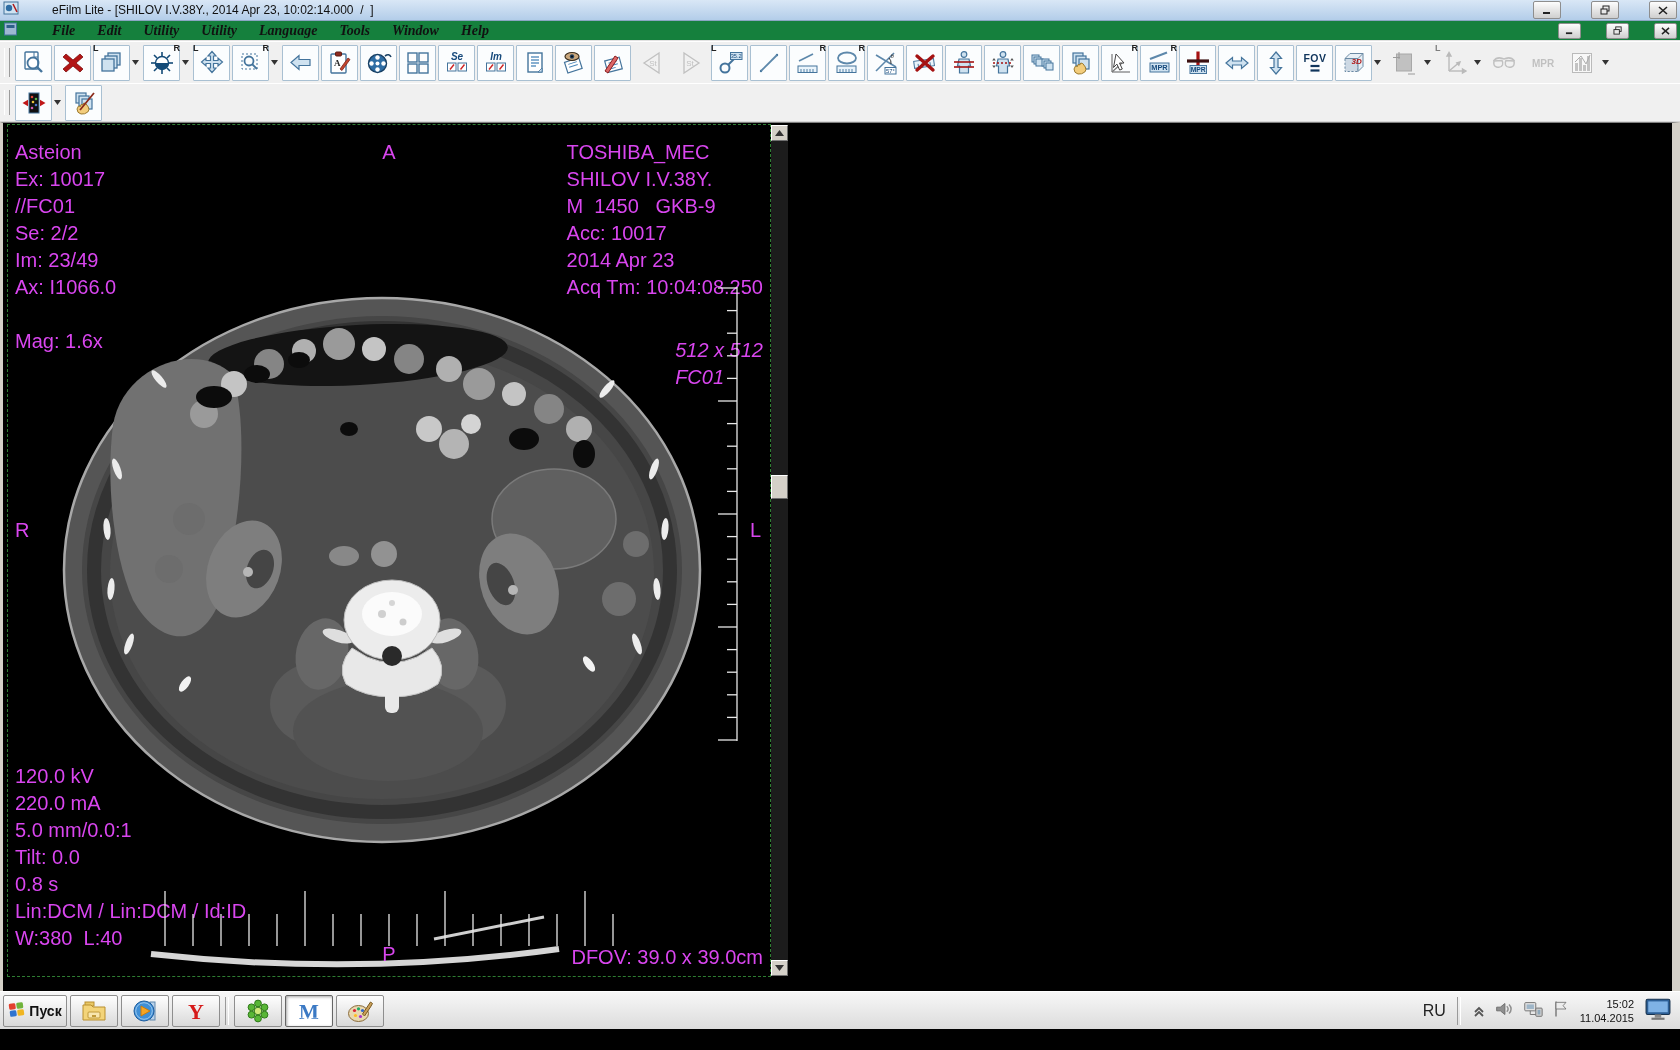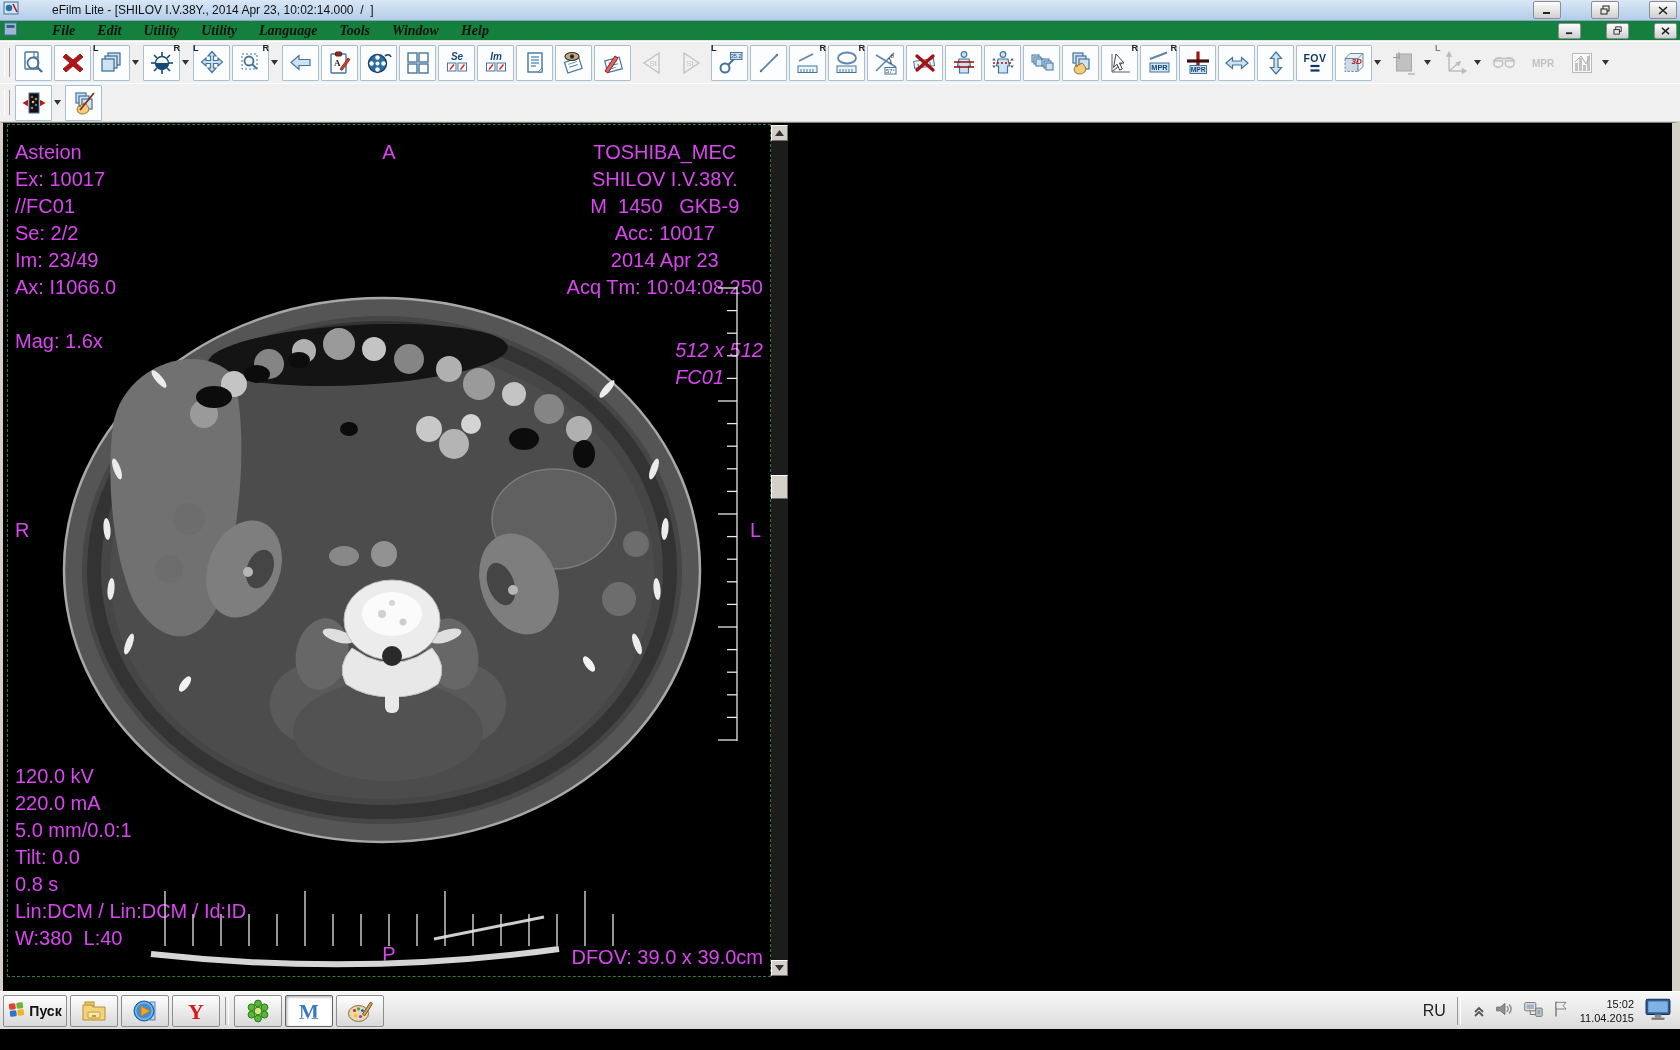--- a/index.html
+++ b/index.html
@@ -33,21 +33,21 @@
   
   .client{position:relative;height:869px;background:#000;border-top:1px solid #7f7f7f;
           border-left:3px solid #d4d0c8;border-right:8px solid #d4d0c8;box-sizing:border-box;}
   .viewport{position:absolute;left:5px;top:2px;width:762px;height:851px;background:#000;
             outline:1px dashed #2e7d32;}
   .viewport svg.ct{position:absolute;left:0;top:0;}
   .ovl{position:absolute;color:#d946ef;font-size:20px;line-height:27px;white-space:pre;}
   .ovl div{min-height:27px;}
   .ovl.tl{left:7px;top:14px;}
   .ovl.tc{left:0;right:0;top:14px;text-align:center;}
-  .ovl.tr{right:7px;top:14px;text-align:center;}
+  .ovl.tr{right:7px;top:14px;text-align:left;}
   .ovl.mr{right:7px;top:212px;text-align:left;font-style:italic;}
   .ovl.ol{left:7px;top:392px;}
   .ovl.or{right:9px;top:392px;}
   .ovl.bl{left:7px;bottom:24px;}
   .ovl.bc{left:0;right:0;bottom:8px;text-align:center;}
   .ovl.br{right:7px;bottom:5px;text-align:right;}
   #vruler{position:absolute;right:32px;top:162px;}
   #hruler{position:absolute;left:155px;bottom:29px;}
   
   .vscroll{position:absolute;left:768px;top:2px;width:17px;height:851px;background:#9a9a9a;}

